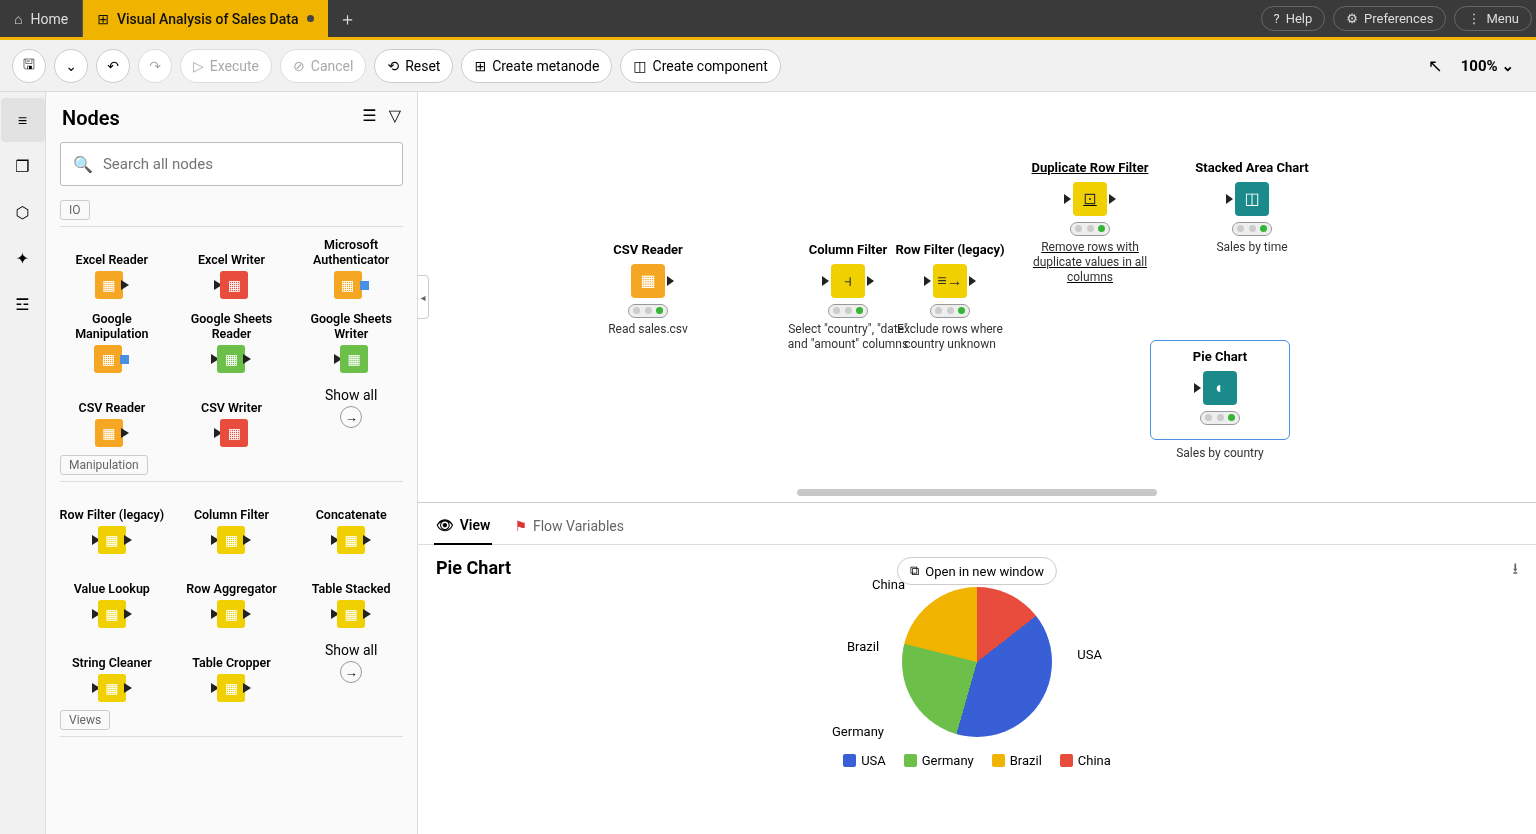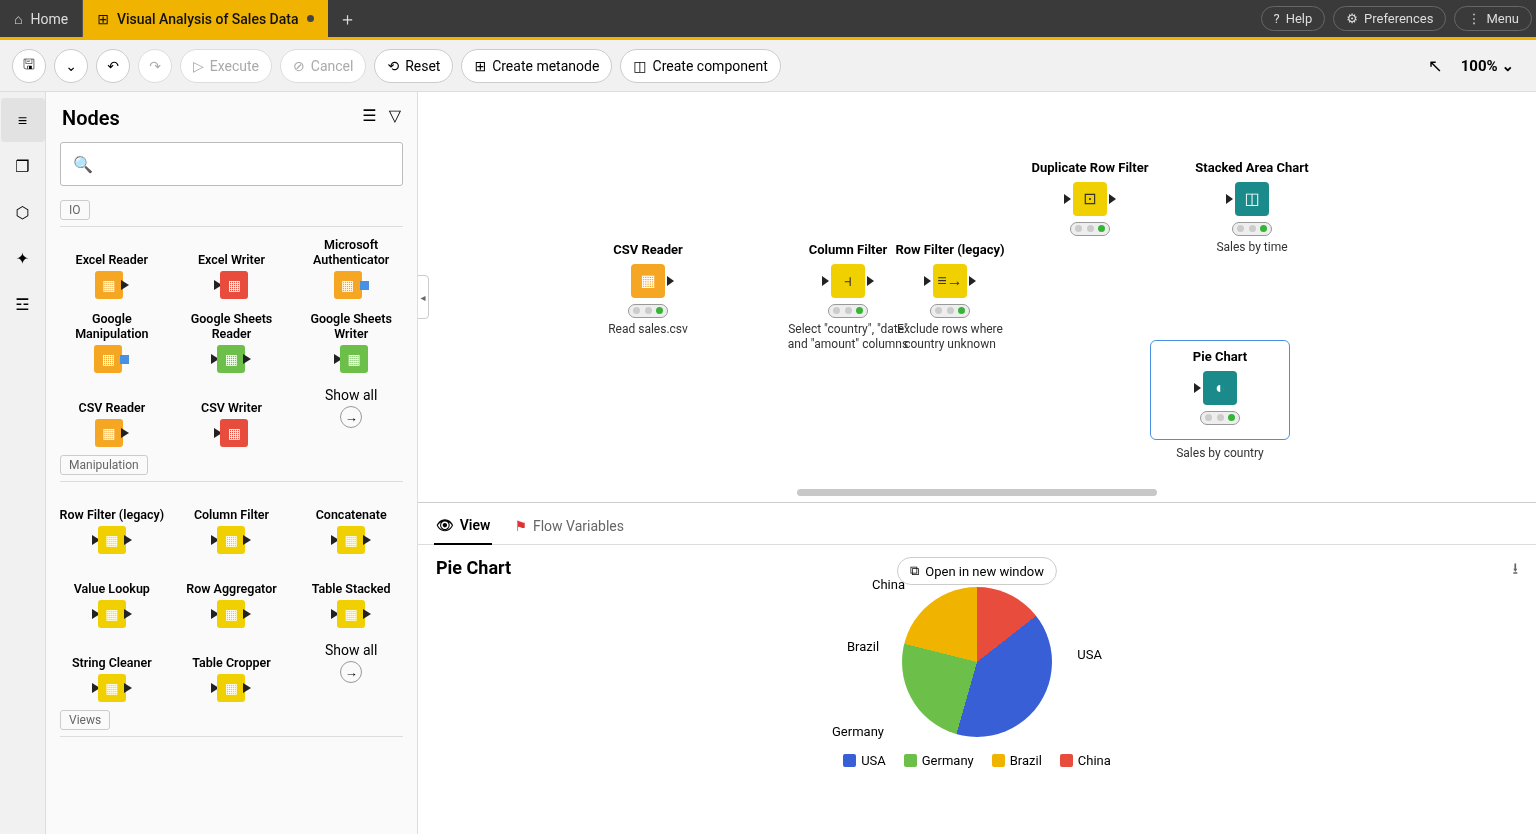--- a/index.html
+++ b/index.html
@@ -183,20 +183,21 @@
     <div class="nphead">
       <h2>Nodes</h2>
       <div class="hicons">
         <span style="cursor:pointer;">☰</span>
         <span style="cursor:pointer;">▽</span>
       </div>
     </div>
     <div class="search">
       <div class="box">
         <span>🔍</span>
+        <input placeholder="Search all nodes" style="">
       </div>
     </div>
     <div class="npscroll">
       <span class="catpill">IO</span>
       <div class="subhr"></div>
       <div class="nodesgrid" id="grid-io">
           <div class="repo"><div class="lbl">Excel Reader</div><span class="chip">
               <span class="chipbox c-orange">▦</span>
               <span class="port r"></span>
             </span></div>
@@ -315,28 +316,29 @@
       <div class="wfnode" style="left:462px;top:150px;">
         <div class="title">Row Filter (legacy)</div>
         <div class="box c-yellow" style="color:#333"><span class="pl"></span><span class="pr"></span>≡→</div>
         <div class="traffic">
             <span></span>
             <span></span>
             <span class="g"></span>
           </div>
         <div class="sub">Exclude rows where country unknown</div>
       </div>
-      <div class="wfnode" style="left:602px;top:68px;">
+      <div class="wfnode" style="left:602px;top:68px;text-decoration:underline;">
         <div class="title">Duplicate Row Filter</div>
         <div class="box c-yellow" style="color:#333"><span class="pl"></span><span class="pr"></span>⊡</div>
         <div class="traffic">
             <span></span>
             <span></span>
             <span class="g"></span>
           </div>
+        <div class="sub">Remove rows with duplicate values in all columns</div>
       </div>
       <div class="wfnode" style="left:764px;top:68px;">
         <div class="title">Stacked Area Chart</div>
         <div class="box c-teal"><span class="pl"></span>◫</div>
         <div class="traffic">
             <span></span>
             <span></span>
             <span class="g"></span>
           </div>
         <div class="sub">Sales by time</div>

